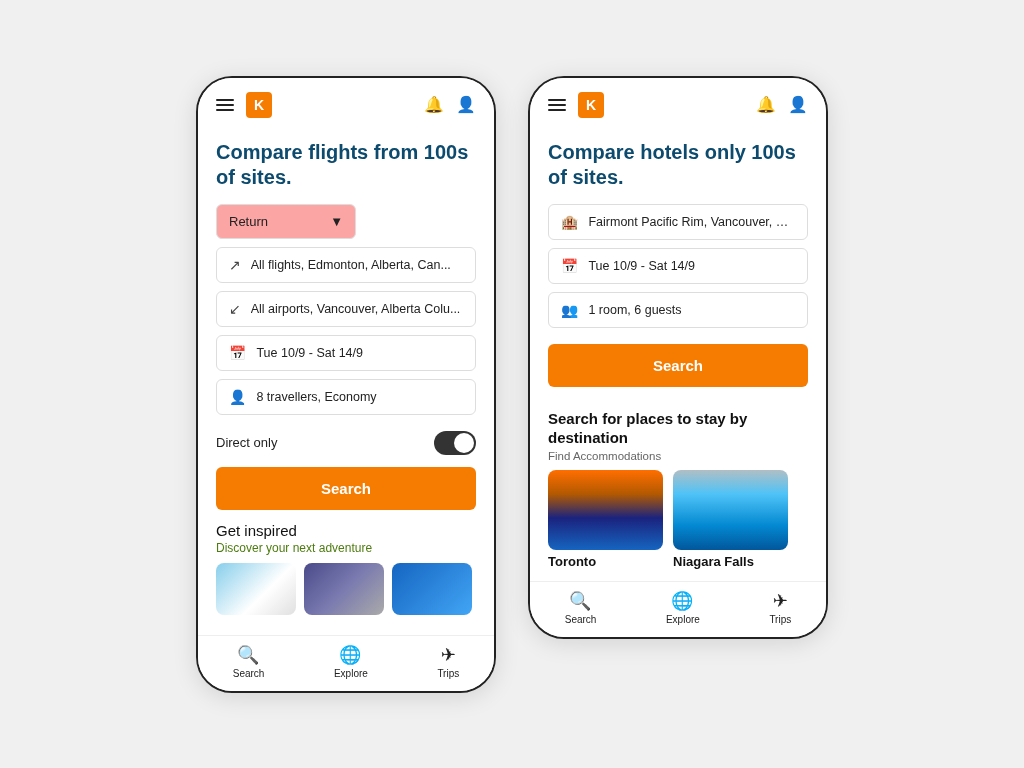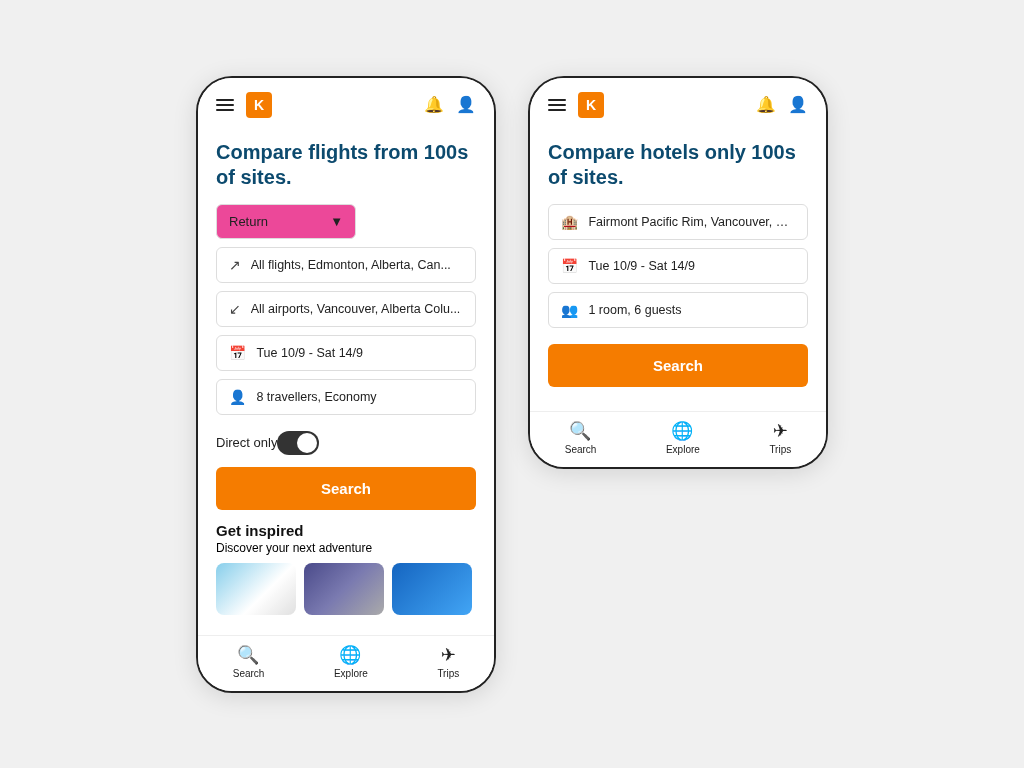--- a/index.html
+++ b/index.html
@@ -91,21 +91,21 @@
       gap: 8px;
       margin-bottom: 10px;
     }
     .select-row {
       display: flex;
       align-items: center;
       justify-content: space-between;
       border: 1.5px solid #ddd;
       border-radius: 6px;
       padding: 9px 12px;
-      background: #ec4899;
+      background: #fca5a5;
       cursor: pointer;
       width: 140px;
     }
     .select-row span {
       font-size: 13px;
       color: #222;
     }
     .select-arrow {
       font-size: 10px;
       color: #555;
@@ -128,21 +128,21 @@
     .input-row .input-text {
       font-size: 12.5px;
       color: #222;
       white-space: nowrap;
       overflow: hidden;
       text-overflow: ellipsis;
     }
     .direct-only-row {
       display: flex;
       align-items: center;
-      justify-content: flex-start;
+      justify-content: space-between;
       padding: 6px 0;
     }
     .direct-only-label {
       font-size: 13px;
       color: #222;
       font-weight: 500;
     }
     .toggle {
       width: 42px;
       height: 24px;
@@ -171,26 +171,26 @@
       font-weight: 700;
       cursor: pointer;
       margin-top: 6px;
       margin-bottom: 12px;
     }
     .get-inspired {
       margin-bottom: 8px;
     }
     .get-inspired h3 {
       font-size: 15px;
-      font-weight: 700;
+      font-weight: 400;
       color: #111;
     }
     .get-inspired p {
       font-size: 12px;
-      color: #000000;
+      color: #4d7c0f;
       margin-top: 2px;
     }
     .inspired-images {
       display: flex;
       gap: 8px;
       margin-top: 8px;
       overflow: hidden;
     }
     .inspired-img {
       width: 80px;
@@ -393,20 +393,35 @@
         </div>
 
         <div class="input-row">
           <span class="input-icon">👥</span>
           <span class="input-text">1 room, 6 guests</span>
         </div>
       </div>
 
       <button class="search-btn">Search</button>
 
+      <div class="destination-section">
+        <div class="destination-title">Search for places to stay by destination</div>
+        <div class="destination-sub">Find Accommodations</div>
+
+        <div class="dest-grid">
+          <div class="dest-item">
+            <div class="hotel-img-toronto"></div>
+            <span class="dest-label">Toronto</span>
+          </div>
+          <div class="dest-item">
+            <div class="hotel-img-niagara"></div>
+            <span class="dest-label">Niagara Falls</span>
+          </div>
+        </div>
+      </div>
     </div>
 
     <div class="phone-footer">
       <div class="footer-item">
         <span class="foot-icon">🔍</span>
         <span class="foot-label">Search</span>
       </div>
       <div class="footer-item">
         <span class="foot-icon">🌐</span>
         <span class="foot-label">Explore</span>

